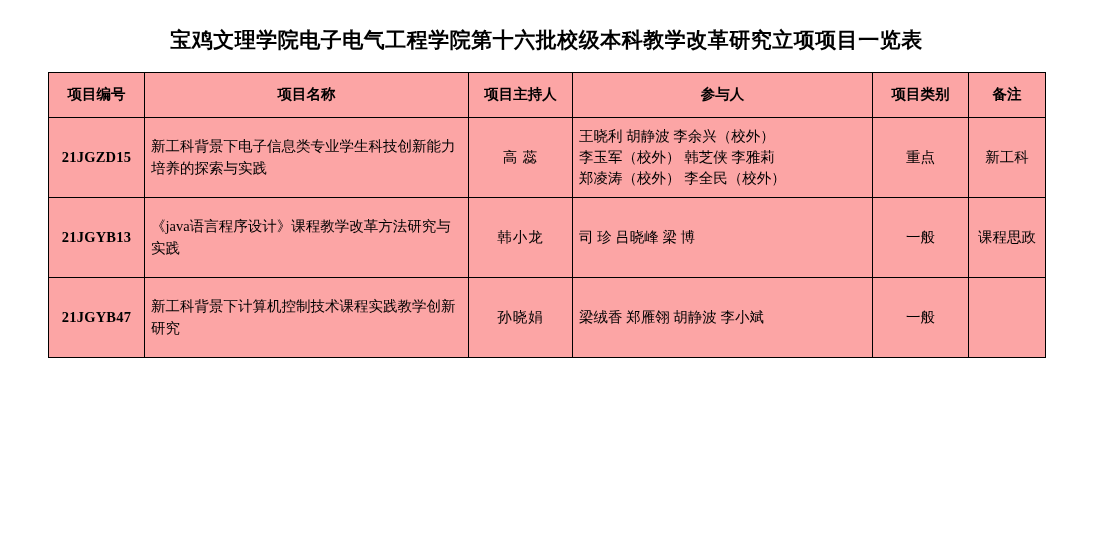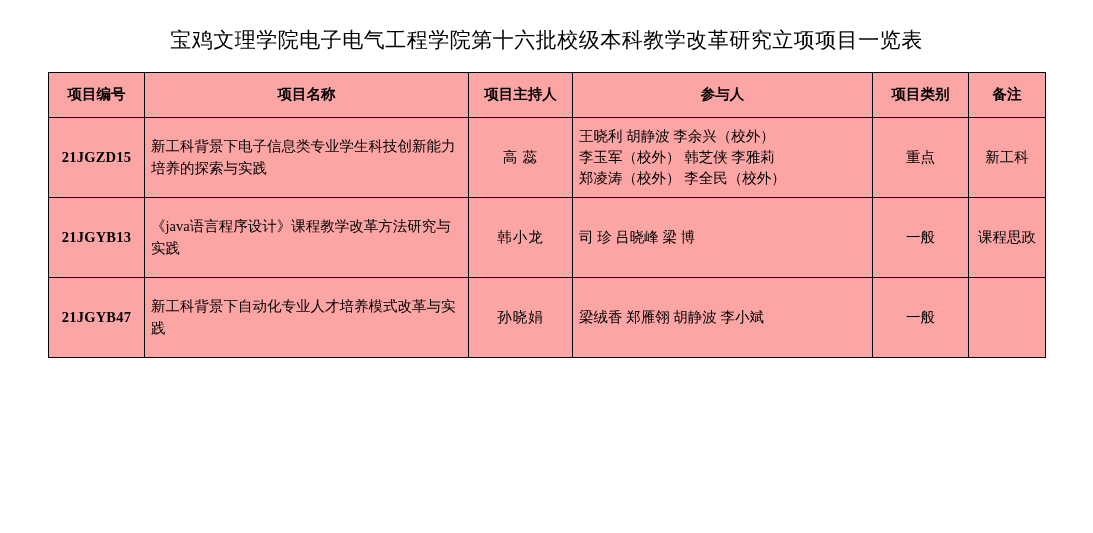--- a/index.html
+++ b/index.html
@@ -16,21 +16,21 @@
   }
   .page {
     position: relative;
     width: 1093px;
     height: 533px;
     box-sizing: border-box;
   }
   .doc-title {
     text-align: center;
     font-family: "Liberation Serif", "DejaVu Serif", serif;
-    font-weight: normal;
+    font-weight: bold;
     font-size: 21px;
     letter-spacing: 0.5px;
     padding-top: 26px;
     padding-bottom: 18px;
     color: #000;
   }
   .table-wrap {
     margin: 0 48px;
   }
   table.main {
@@ -128,21 +128,21 @@
         <tr class="row-tall">
           <td class="code">21JGYB13</td>
           <td class="name">《java语言程序设计》课程教学改革方法研究与实践</td>
           <td class="leader">韩小龙</td>
           <td class="participants">司  珍   吕晓峰   梁  博</td>
           <td class="type">一般</td>
           <td class="note">课程思政</td>
         </tr>
         <tr class="row-tall">
           <td class="code">21JGYB47</td>
-          <td class="name">新工科背景下自动化专业人才培养模式改革与实践</td>
+          <td class="name">新工科背景下计算机控制技术课程实践教学创新研究</td>
           <td class="leader">孙晓娟</td>
           <td class="participants">梁绒香   郑雁翎   胡静波   李小斌</td>
           <td class="type">一般</td>
           <td class="note"></td>
         </tr>
       </tbody>
     </table>
   </div>
 
 </div>

